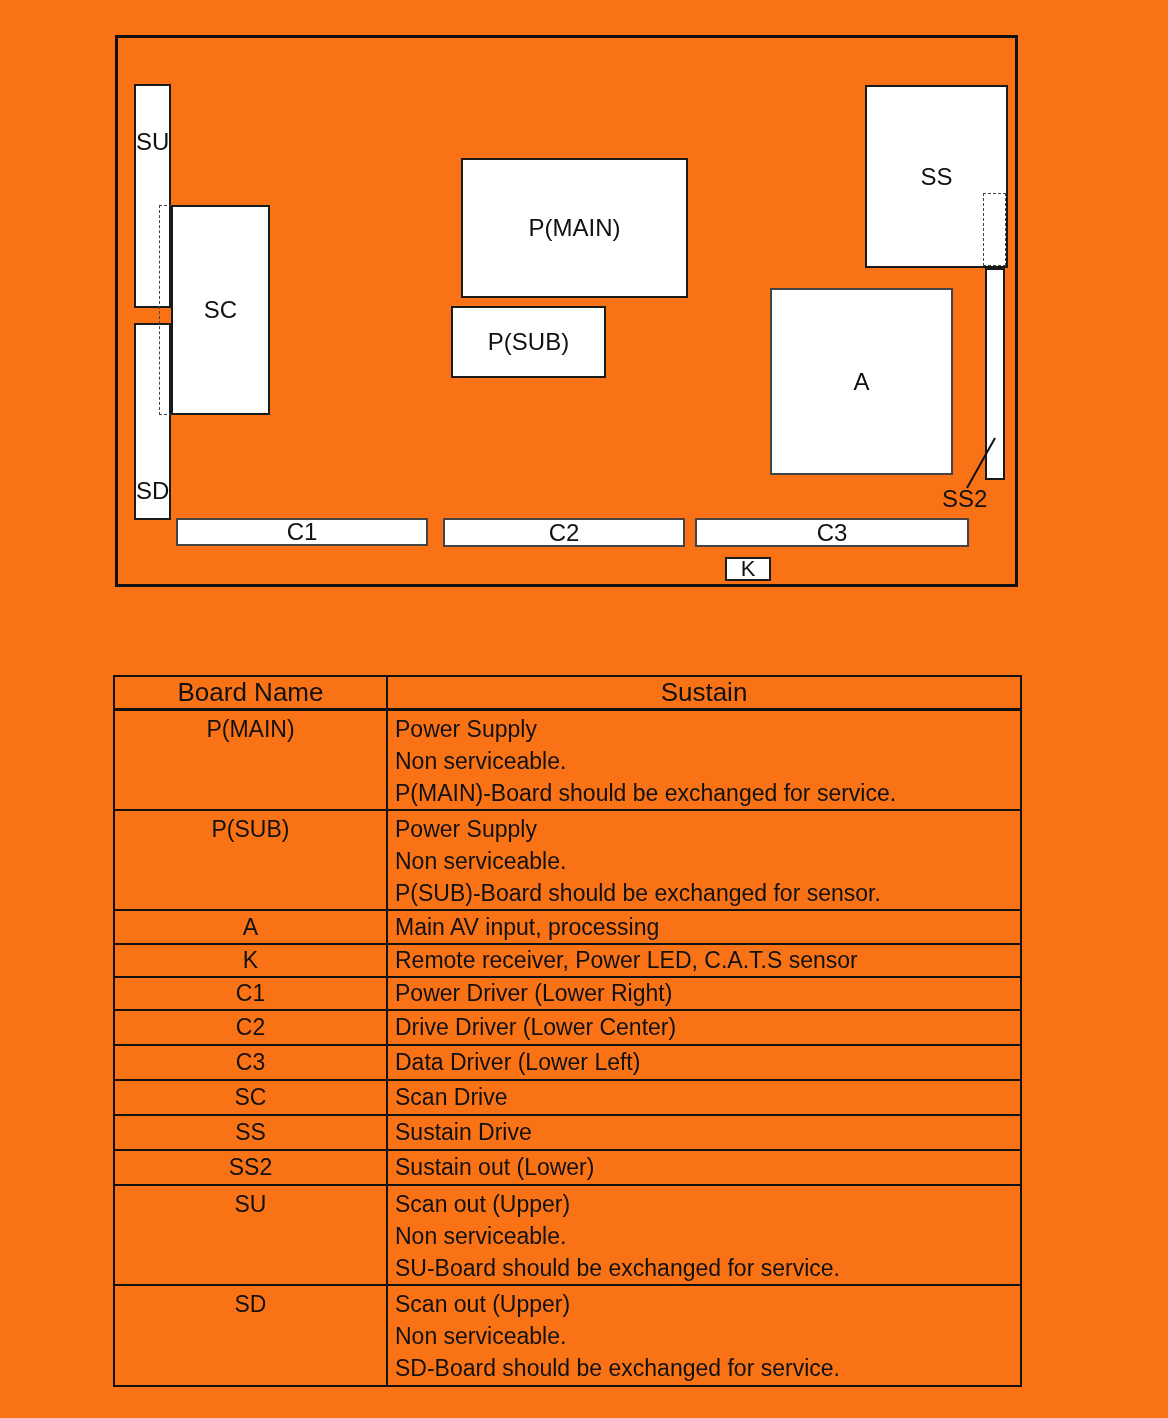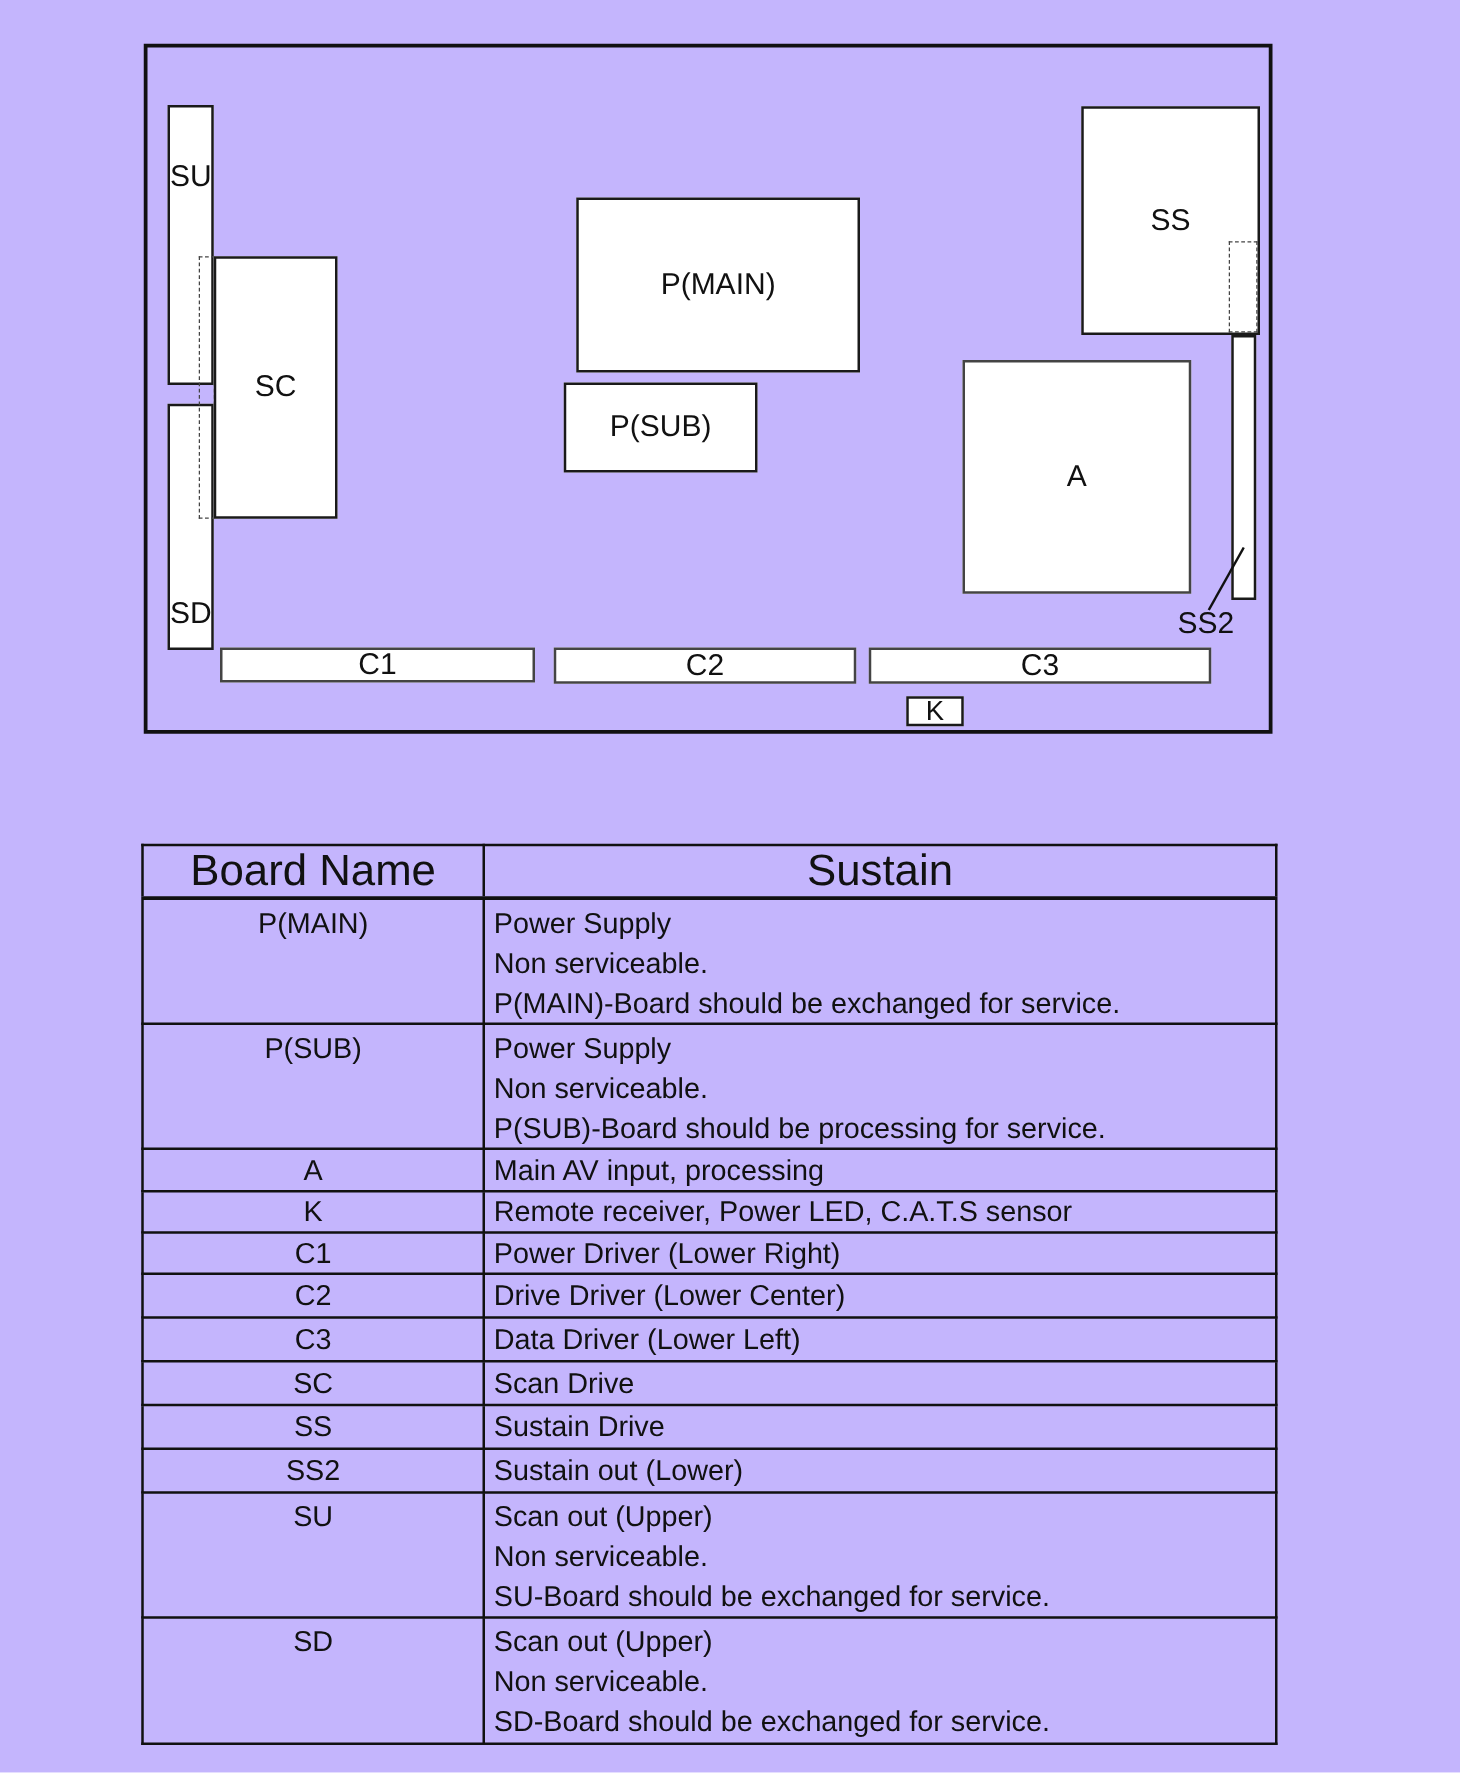--- a/index.html
+++ b/index.html
@@ -1,21 +1,21 @@
 <!DOCTYPE html>
 <html><head>
 <meta charset="utf-8">
 <style>
   * { margin: 0; padding: 0; box-sizing: border-box; }
   html, body { background: #fff; }
   .page {
     position: relative;
     width: 1168px;
     height: 1418px;
-    background: #c4b5fd;
+    background: #f97316;
     font-family: "Liberation Sans", "DejaVu Sans", sans-serif;
     color: #111;
     padding-left: 45px;
   }
 
   
   .diagram {
     position: absolute;
     left: 115px; top: 35px;
     width: 903px; height: 552px;
@@ -81,21 +81,21 @@
   }
   .board-table col.c-name { width: 273px; }
   .board-table col.c-func { width: 634px; }
   .board-table th, .board-table td {
     border: 2px solid #111;
     overflow: hidden;
   }
   .board-table thead th {
     height: 33px;
     font-weight: normal;
-    font-size: 35px;
+    font-size: 26px;
     text-align: center;
     vertical-align: middle;
     border-bottom: 3px solid #111;
   }
   .board-table td.name-cell { text-align: center; }
   .board-table tr.single td { height: 34px; vertical-align: middle; }
   .board-table tr.triple td { vertical-align: top; padding-top: 2px; }
   .board-table tr.triple td .ln,
   .board-table tr.triple td.name-cell .bn { line-height: 32px; }
   .board-table tr.h100 td { height: 100px; }
@@ -180,21 +180,21 @@
           <div class="ln">P(MAIN)-Board should be exchanged for service.</div>
         </td>
       </tr>
       <tr class="triple h99">
         <td class="name-cell">
             <div class="bn">P(SUB)</div>
           </td>
         <td class="func-cell">
           <div class="ln">Power Supply</div>
           <div class="ln">Non serviceable.</div>
-          <div class="ln">P(SUB)-Board should be processing for service.</div>
+          <div class="ln">P(SUB)-Board should be exchanged for sensor.</div>
         </td>
       </tr>
       <tr class="single">
         <td class="name-cell">A</td>
         <td class="func-cell">Main AV input, processing</td>
       </tr>
       <tr class="single h33">
         <td class="name-cell">K</td>
         <td class="func-cell">Remote receiver, Power LED, C.A.T.S sensor</td>
       </tr>

